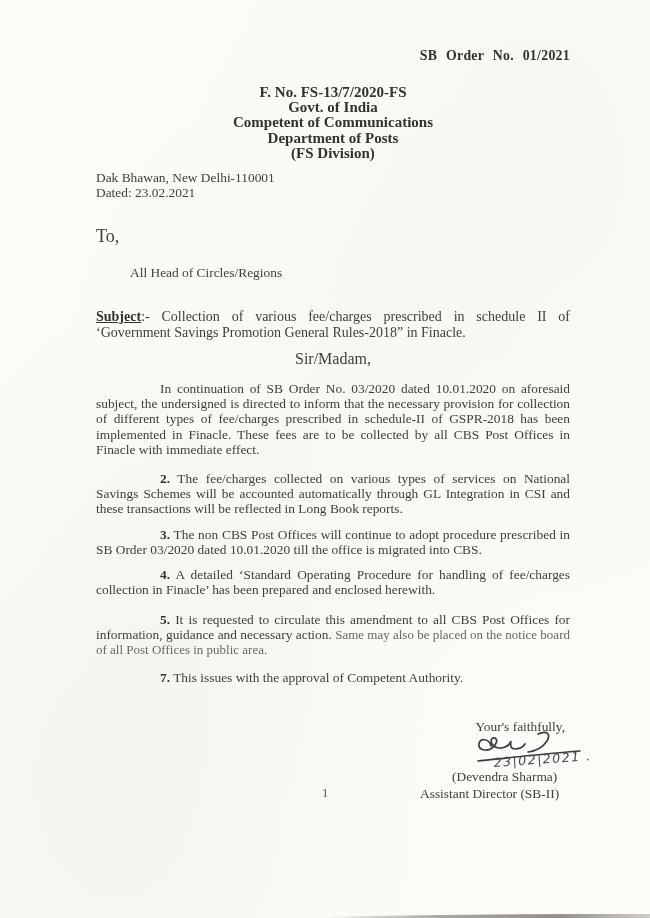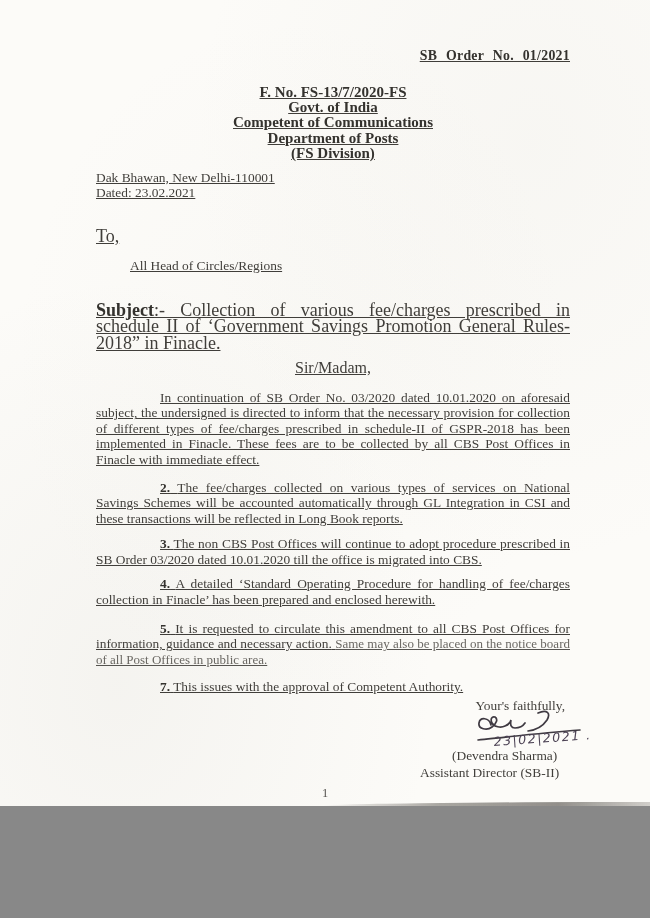--- a/index.html
+++ b/index.html
@@ -1,29 +1,28 @@
 <!DOCTYPE html>
 <html><head>
 <meta charset="utf-8">
 <style>
   html,body { margin:0; padding:0; background:#888; }
   .page {
     position: relative;
     width: 650px;
-    height: 806px;
+    height: 918px;
     margin: 0 auto;
     background:
       radial-gradient(ellipse at 18% 85%, rgba(180,178,168,0.10), transparent 42%),
       radial-gradient(ellipse at 82% 18%, rgba(200,198,188,0.09), transparent 45%),
       radial-gradient(ellipse at 45% 45%, rgba(212,210,200,0.07), transparent 55%),
       #fcfbf8;
     font-family: "Liberation Serif", "DejaVu Serif", serif;
     color: #403e3a;
     overflow: hidden;
-    text-decoration: underline;
   }
   .content { padding: 0 80px 0 96px; }
 
   .order-line {
     margin-top: 48px;
     text-align: right;
     padding-right: 0;
     font-weight: bold;
     font-size: 13.8px;
     letter-spacing: 0.3px;
@@ -39,25 +38,25 @@
     color: #34322e;
   }
   .place-date {
     margin-top: 9px;
     text-align: left;
     font-size: 13.4px;
     line-height: 15.4px;
     padding-right: 2px;
   }
   .to-line { margin-top: 25px; font-size: 18px; }
-  .addressee { margin-top: 11px; padding-left: 34px; font-size: 13.4px; }
+  .addressee { margin-top: 18px; padding-left: 34px; font-size: 13.4px; }
 
   .subject {
     margin-top: 28px;
-    font-size: 18px;
+    font-size: 14px;
     line-height: 16.4px;
     text-align: justify;
   }
   .subject .subj-label { font-weight: bold; text-decoration: underline; color:#34322e; }
   .salutation { margin-top: 8px; font-size: 16px; text-align: center; }
 
   .body-para {
     margin: 0;
     font-size: 13.4px;
     line-height: 15.4px;
@@ -67,21 +66,21 @@
   .p1 { margin-top: 13px; }
   .p2 { margin-top: 13px; }
   .p3 { margin-top: 10px; }
   .p4 { margin-top: 9px;  }
   .p5 { margin-top: 14px; }
   .p6 { margin-top: 11px; }
   .p7 { margin-top: 12px; }
   .pnum { font-weight: bold; color:#34322e; }
   .fade { color:#56534e; opacity:0.88; font-size:13px; }
 
-  .sig-area { position: relative; height: 100px; margin-top: 1px; font-size: 13.4px; }
+  .sig-area { position: relative; height: 100px; margin-top: 32px; font-size: 13.4px; }
   .closing   { position:absolute; top:2px;  right:85px; }
   .sig-svg   { position:absolute; top:13px; left:476px; }
   .sig-name  { position:absolute; top:52px; left:452px; }
   .sig-title { position:absolute; top:69px; left:420px; }
   .hand-date {
     font-family: "DejaVu Sans", sans-serif;
     font-style: italic;
     font-size: 12.5px;
     letter-spacing: 1.5px;
     fill: #4c4254;

